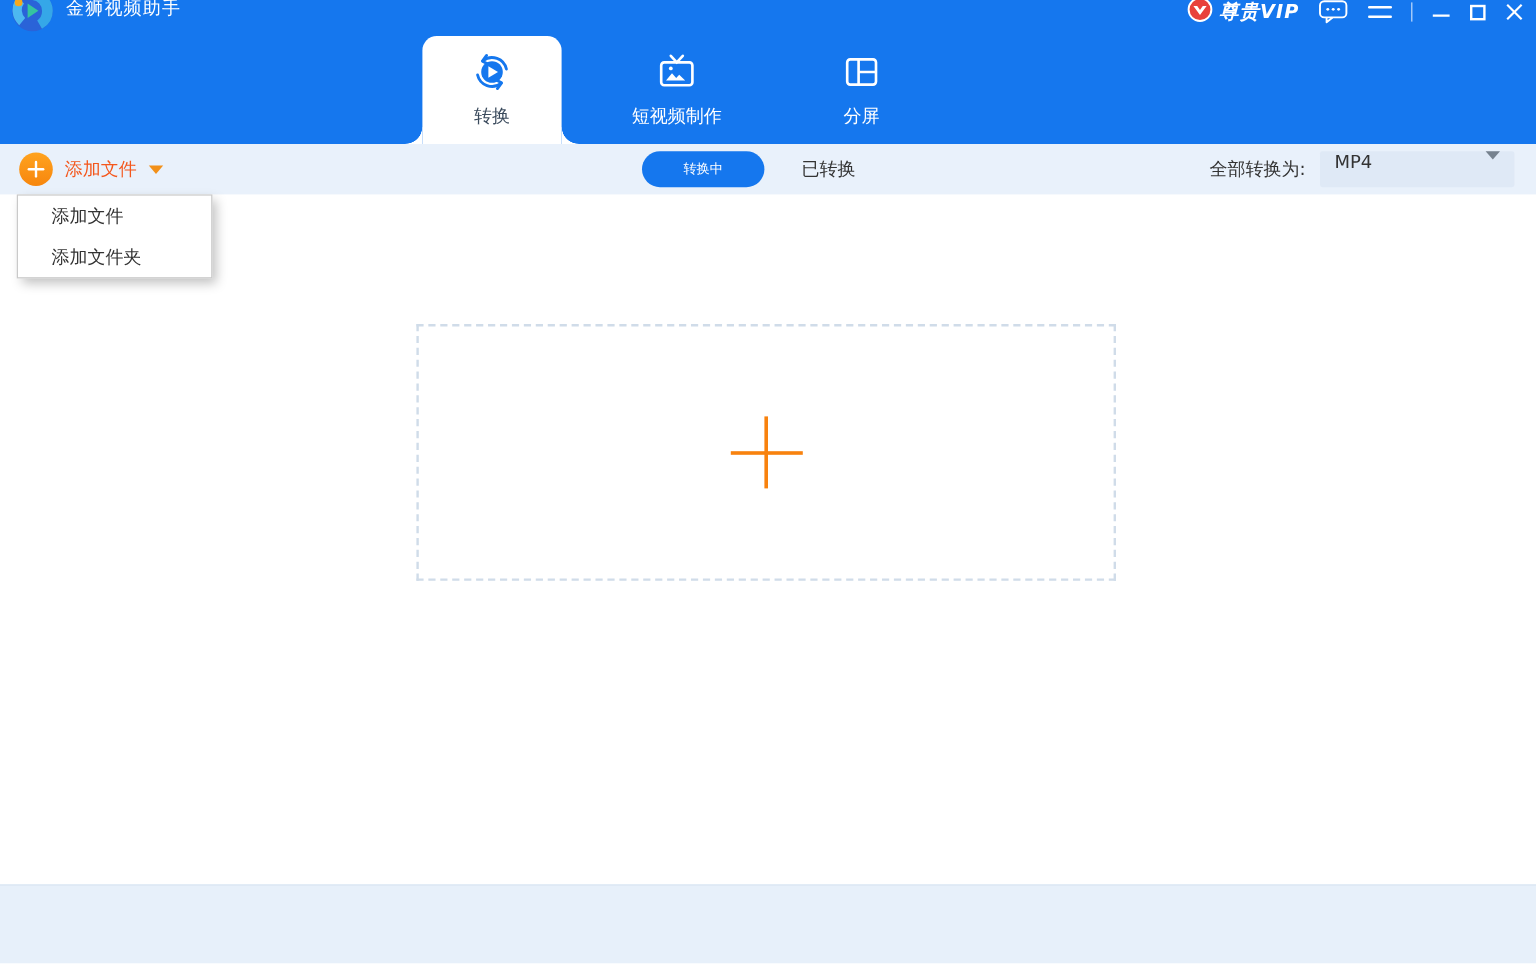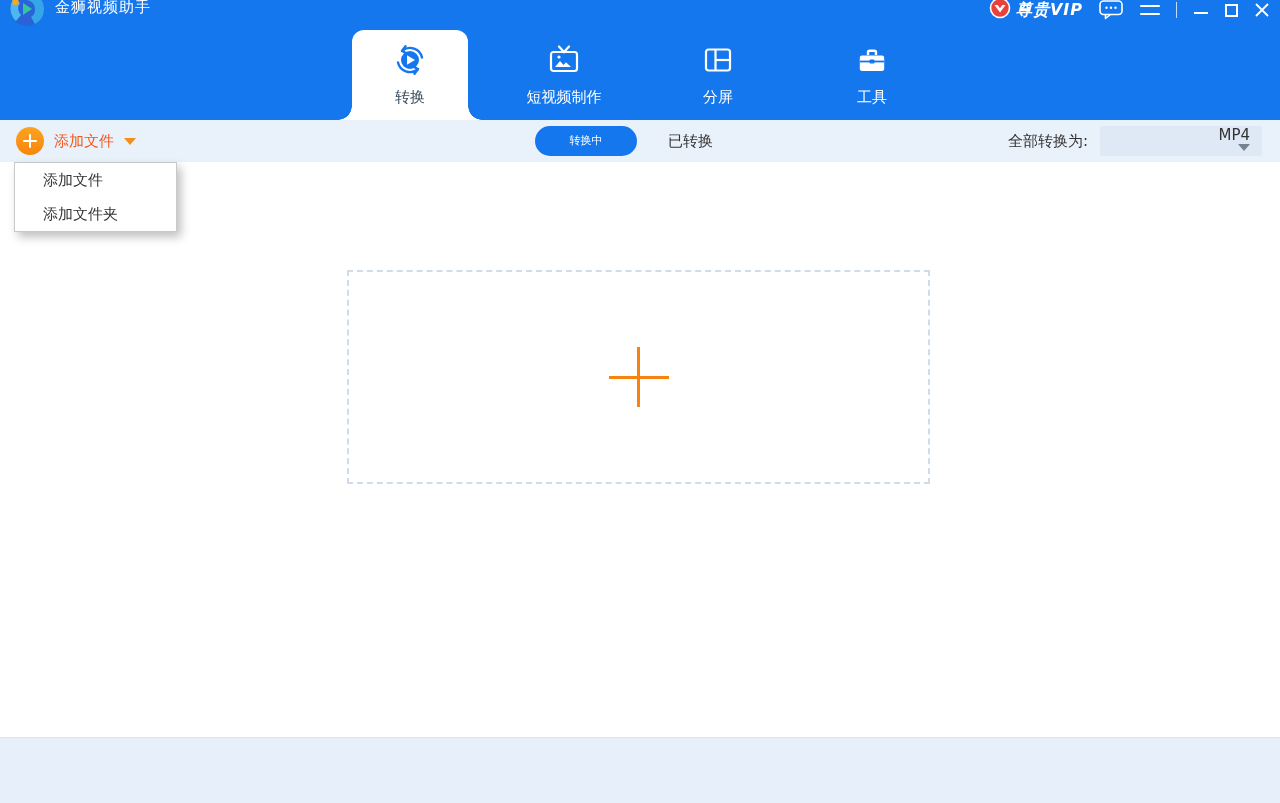--- a/index.html
+++ b/index.html
@@ -39,21 +39,21 @@
   .plus-circle::before { left:7px; top:12.8px; width:14px; height:2.4px; }
   .plus-circle::after { left:12.8px; top:7px; width:2.4px; height:14px; }
   .add-label { color:#f4571c; font-size:15px; }
   .caret { width:0; height:0; border-left:6px solid transparent; border-right:6px solid transparent; }
   .caret.orange { border-top:7px solid #f29019; }
   .caret.gray { border-top:7px solid #76828f; }
   .subtab-pill { position:absolute; left:535px; top:6px; width:102px; height:30px; border-radius:15px; background:#1577ee; color:#fff; font-size:11px; text-align:center; line-height:30px; cursor:pointer; }
   .subtab-plain { position:absolute; left:668px; top:6px; height:30px; line-height:30px; color:#333; font-size:15px; cursor:pointer; }
   .convert-all { position:absolute; right:18px; top:6px; height:30px; display:flex; align-items:center; gap:12px;margin-left:34px; }
   .ca-label { color:#333; font-size:15px; }
-  .format-select { width:162px; height:30px; background:#dfe9f6; border-radius:2px; display:flex; align-items:flex-end; padding:0 12px; cursor:pointer;flex-direction:column; }
+  .format-select { width:162px; height:30px; background:#dfe9f6; border-radius:2px; display:flex; align-items:flex-start; padding:0 12px; cursor:pointer; }
   .format-select .fmt { color:#333; font-size:15px; }
   .format-select .caret { margin-left:auto; }
 
   
   .menu-popup { position:absolute; left:14px; top:162px; width:163px; background:#fff; border:1px solid #c9c9c9; box-shadow:4px 5px 9px rgba(0,0,0,.25); z-index:5; }
   .menu-item { height:34px; line-height:34px; padding-left:28px; font-size:15px; color:#333; cursor:pointer; }
 
   
   .dropzone-top { position:absolute; left:347px; top:270px; width:583px; height:214px; border:2px dashed #d0dce9; background:#fff; cursor:pointer; }
   .big-plus { position:absolute; left:50%; top:50%; width:60px; height:60px; transform:translate(-50%,-50%); }
@@ -154,31 +154,20 @@
       <div class="tab">
         <span>
           <svg width="34" height="34" viewBox="0 0 34 34">
             <rect x="5" y="6.5" width="24" height="21" rx="2.5" fill="none" stroke="#fff" stroke-width="2.2"></rect>
             <line x1="14.5" y1="6.5" x2="14.5" y2="27.5" stroke="#fff" stroke-width="2.2"></line>
             <line x1="14.5" y1="17" x2="29" y2="17" stroke="#fff" stroke-width="2.2"></line>
           </svg>
         </span>
         <span class="tab-label">分屏</span>
       </div>
-      <div class="tab">
-        <span>
-          <svg width="34" height="34" viewBox="0 0 34 34">
-            <path d="M7 12.5 h20 a2.2 2.2 0 0 1 2.2 2.2 v11 a2.2 2.2 0 0 1 -2.2 2.2 h-20 a2.2 2.2 0 0 1 -2.2 -2.2 v-11 a2.2 2.2 0 0 1 2.2 -2.2 z" fill="#fff"></path>
-            <path d="M13 12 v-2.6 a1.6 1.6 0 0 1 1.6 -1.6 h4.8 a1.6 1.6 0 0 1 1.6 1.6 V12" fill="none" stroke="#fff" stroke-width="2.4"></path>
-            <line x1="4.8" y1="18.5" x2="29.2" y2="18.5" stroke="#1577ee" stroke-width="1.8"></line>
-            <rect x="14.5" y="16.5" width="5" height="4" rx="1" fill="#1577ee"></rect>
-          </svg>
-        </span>
-        <span class="tab-label">工具</span>
-      </div>
     </div>
   </div>
 
   <div class="toolbar">
     <div class="add-file">
       <span class="plus-circle"></span>
       <span class="add-label">添加文件</span>
       <span class="caret orange"></span>
     </div>
     <div class="subtab-pill">转换中</div>

